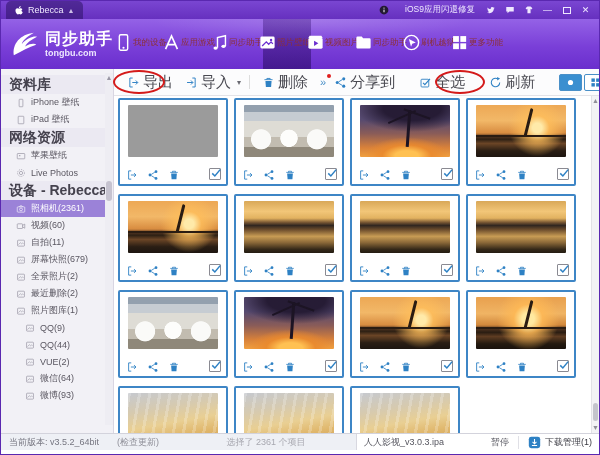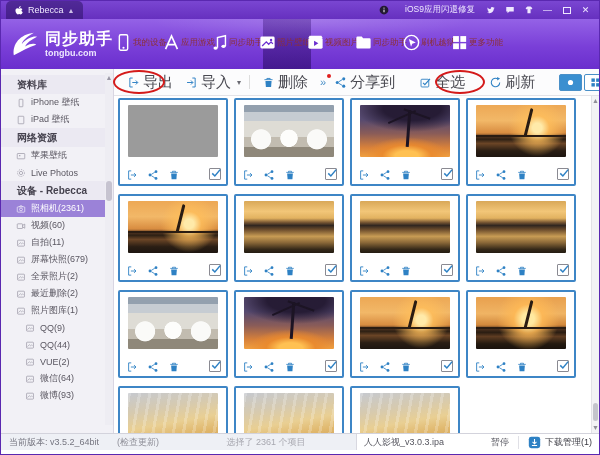--- a/index.html
+++ b/index.html
@@ -34,21 +34,21 @@
   .nav-item.active{background:linear-gradient(180deg,rgba(55,18,118,.35),rgba(45,12,105,.62))}
   .nav-ic{height:24px;display:flex;align-items:center;justify-content:center;color:#fff}
   .nav-ic svg{width:19px;height:19px;display:block}
   .nav-label{font-size:8.5px;color:#8b3038;margin-top:1px;white-space:nowrap}
 
   
   .main{display:flex;height:364px}
 
   
   .sidebar{width:113px;background:#f2f1f6;border-right:1px solid #d9d6e2;position:relative;padding-top:6px;overflow:hidden}
-  .sb-section-title{height:19px;display:flex;align-items:center;padding-left:16px;font-size:10px;font-weight:bold;color:#45424e;background:#ebe9f2}
+  .sb-section-title{height:19px;display:flex;align-items:center;padding-left:8px;font-size:14px;font-weight:bold;color:#45424e;background:#ebe9f2}
   .sb-item{height:17px;display:flex;align-items:center;gap:5px;padding-left:15px;font-size:9px;color:#5a5761;cursor:pointer;white-space:nowrap}
   .sb-item.indent{padding-left:24px}
   .sb-item .sbi{color:#8f8c9a;display:flex}
   .sb-item .sbi svg{width:10px;height:10px;display:block}
   .sb-item.selected{background:#9b82d8;color:#fff}
   .sb-item.selected .sbi{color:#fff}
   .sb-scroll{position:absolute;right:0;top:4px;width:8px;height:352px;background:#eeedf3}
   .sb-scroll .arr{position:absolute;left:0;width:8px;height:9px;color:#9a97a5;font-size:7px;line-height:9px;text-align:center}
   .sb-scroll .thumb{position:absolute;left:1px;top:108px;width:6px;height:20px;background:#c6c3d0;border-radius:3px}
 

